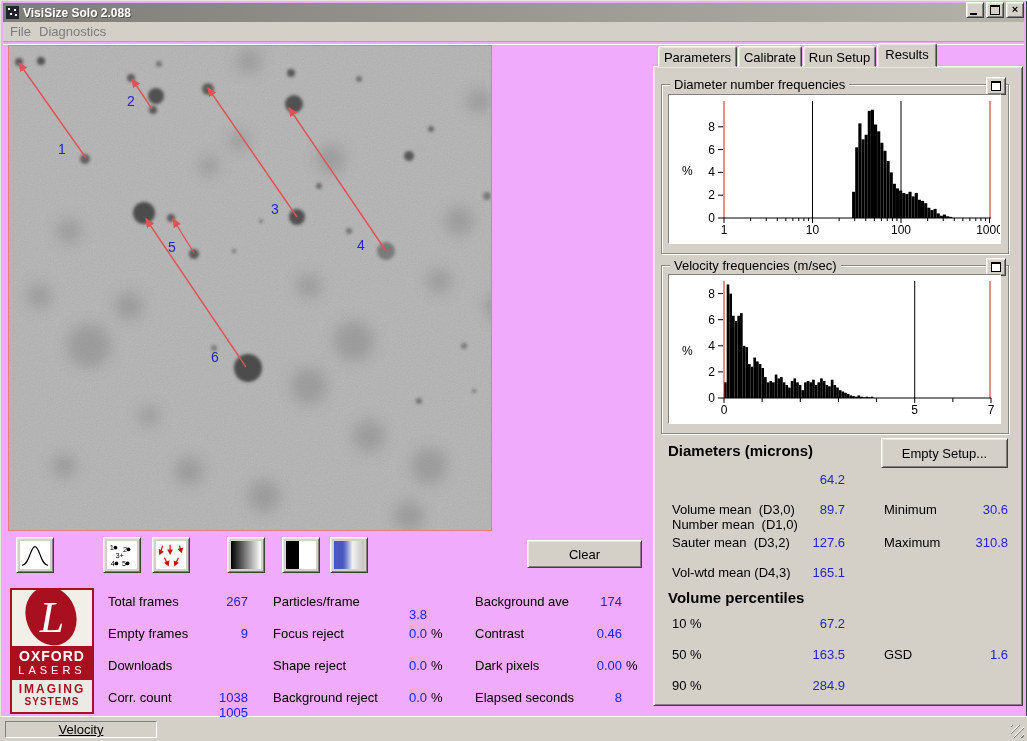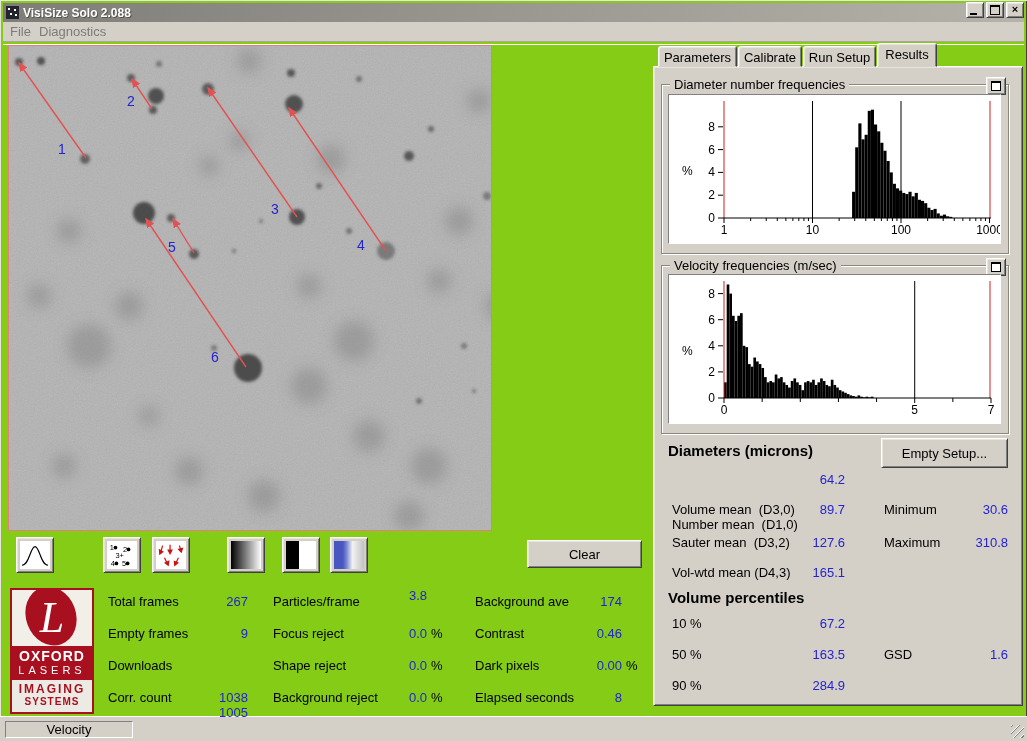--- a/index.html
+++ b/index.html
@@ -1,16 +1,16 @@
 <!DOCTYPE html>
 <html><head>
 <meta charset="utf-8">
 <style>
   html,body{margin:0;padding:0;background:#d4d0c8;}
-  #app{position:relative;width:1027px;height:741px;background:#84cc16;overflow:hidden;
+  #app{position:relative;width:1027px;height:741px;background:#f0abfc;overflow:hidden;
        font-family:"Liberation Sans",sans-serif;font-size:13px;color:#000;
        box-shadow:inset 1px 1px 0 #e8e5de, inset -1px -1px 0 #404040;}
   .abs{position:absolute;}
   .titlebar{position:absolute;left:3px;top:3px;width:1021px;height:19px;
             background:linear-gradient(90deg,#7f7d78,#b5b2a9);display:flex;align-items:center;gap:4px;padding-left:3px;box-sizing:border-box;}
   .title-text{color:#fff;font-weight:bold;font-size:12px;text-shadow:1px 1px 0 #55544f;}
   .appicon{width:13px;height:13px;background:#23232e;display:inline-block;
            box-shadow:inset 2px 2px 0 0 #23232e;position:relative;}
   .appicon i{position:absolute;width:2px;height:2px;background:#fff;}
   .winbtns{position:absolute;right:3px;top:2px;display:flex;gap:2px;}
@@ -434,21 +434,21 @@
     <div class="l2">LASERS</div>
     <div class="bot">
       <div class="l3">IMAGING</div>
       <div class="l4">SYSTEMS</div>
     </div>
   </div>
 
   <div id="stats"></div>
 
   <div class="statusbar">
-    <div class="scell" style="left:5px;width:128px;text-align:center;">Velocity</div>
+    <div class="scell" style="left:5px;width:152px;text-align:center;text-decoration:underline;">Velocity</div>
     <div class="grip"></div>
   </div>
 
 <div class="tab" style="left: 658px; width: 79px;">Parameters</div>
     <div class="tab" style="left: 738px; width: 64px;">Calibrate</div>
     <div class="tab" style="left: 803px; width: 73px;">Run Setup</div>
     <div class="tab active" style="left: 877px; width: 60px;">Results</div>
     <div class="lbl" style="left: 672px; top: 472px; margin-top: 45px;">Number mean  (D1,0)</div>
     <div class="val" style="left: 775px; top: 472px; width: 70px;">64.2</div>
     <div class="lbl" style="left: 672px; top: 502px;">Volume mean  (D3,0)</div>
@@ -465,21 +465,21 @@
     <div class="val" style="left: 775px; top: 678px; width: 70px;">284.9</div>
     <div class="lbl" style="left: 108px; top: 594px;">Total frames</div>
     <div class="val" style="left: 160px; top: 594px; width: 88px;">267</div>
     <div class="lbl" style="left: 108px; top: 626px;">Empty frames</div>
     <div class="val" style="left: 160px; top: 626px; width: 88px;">9</div>
     <div class="lbl" style="left: 108px; top: 658px;">Downloads</div>
     <div class="val" style="left: 160px; top: 658px; width: 88px; margin-top: 47px;">1005</div>
     <div class="lbl" style="left: 108px; top: 690px;">Corr. count</div>
     <div class="val" style="left: 160px; top: 690px; width: 88px;">1038</div>
     <div class="lbl" style="left: 273px; top: 594px;">Particles/frame</div>
-    <div class="val" style="left: 340px; top: 588px; width: 87px;">3.8</div>
+    <div class="val" style="left: 340px; top: 607px; width: 87px;">3.8</div>
     <div class="lbl" style="left: 273px; top: 626px;">Focus reject</div>
     <div class="val" style="left: 340px; top: 626px; width: 87px;">0.0</div>
     <div class="suffix" style="left: 431px; top: 626px;"> %</div>
     <div class="lbl" style="left: 273px; top: 658px;">Shape reject</div>
     <div class="val" style="left: 340px; top: 658px; width: 87px;">0.0</div>
     <div class="suffix" style="left: 431px; top: 658px;"> %</div>
     <div class="lbl" style="left: 273px; top: 690px;">Background reject</div>
     <div class="val" style="left: 340px; top: 690px; width: 87px;">0.0</div>
     <div class="suffix" style="left: 431px; top: 690px;"> %</div>
     <div class="lbl" style="left: 475px; top: 594px;">Background ave</div>

